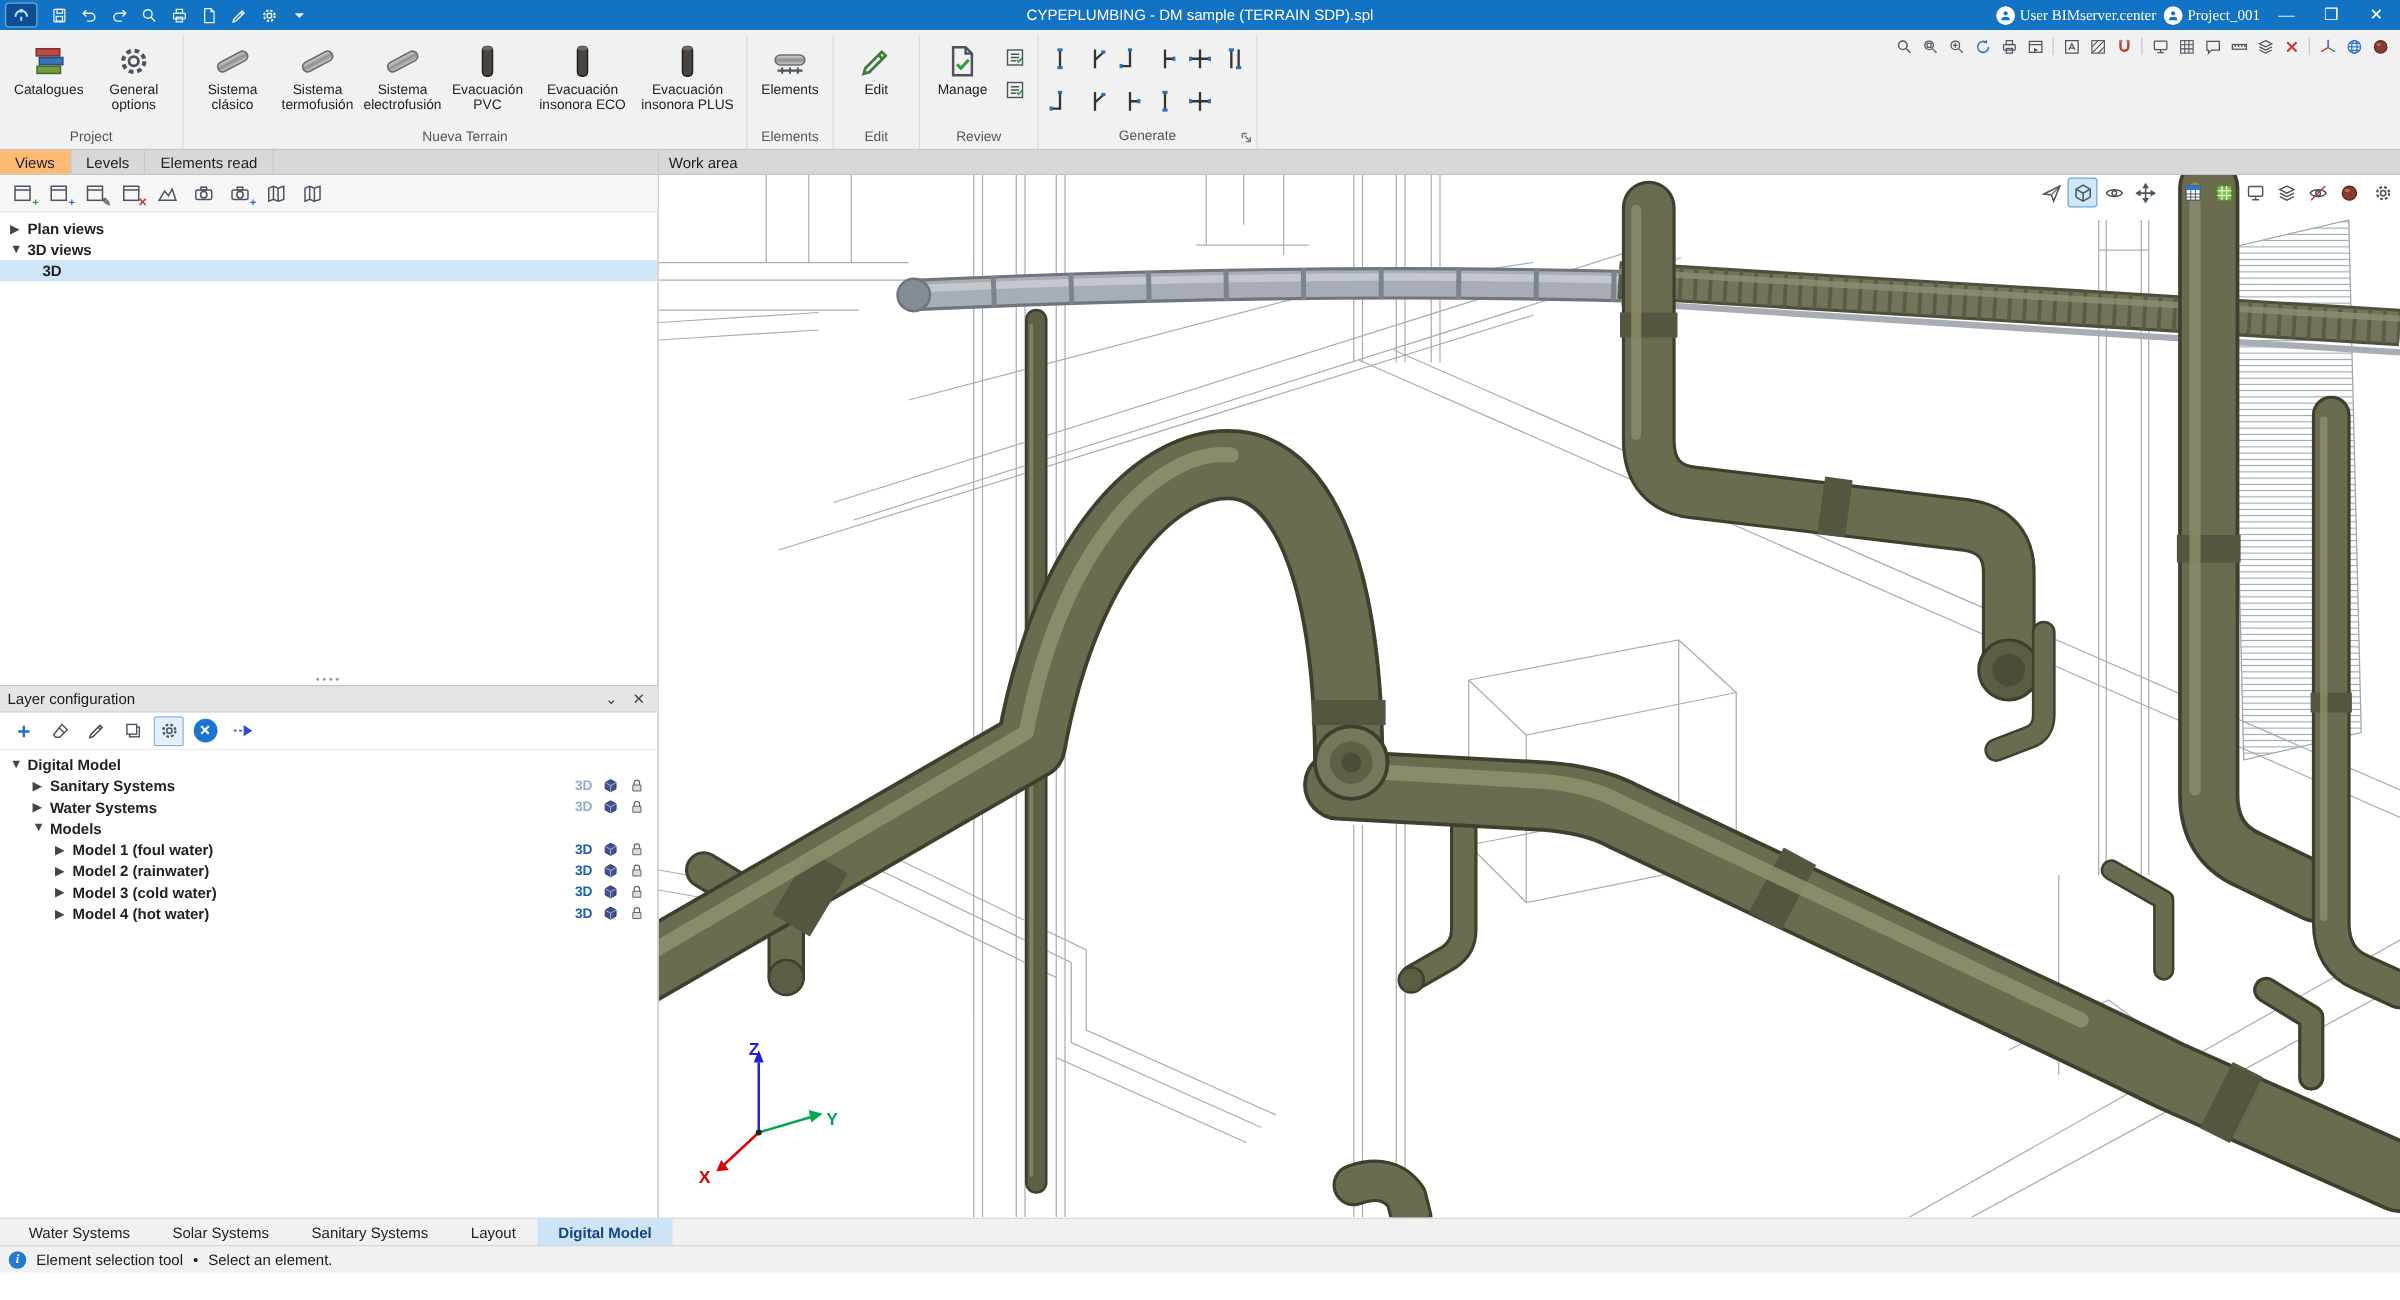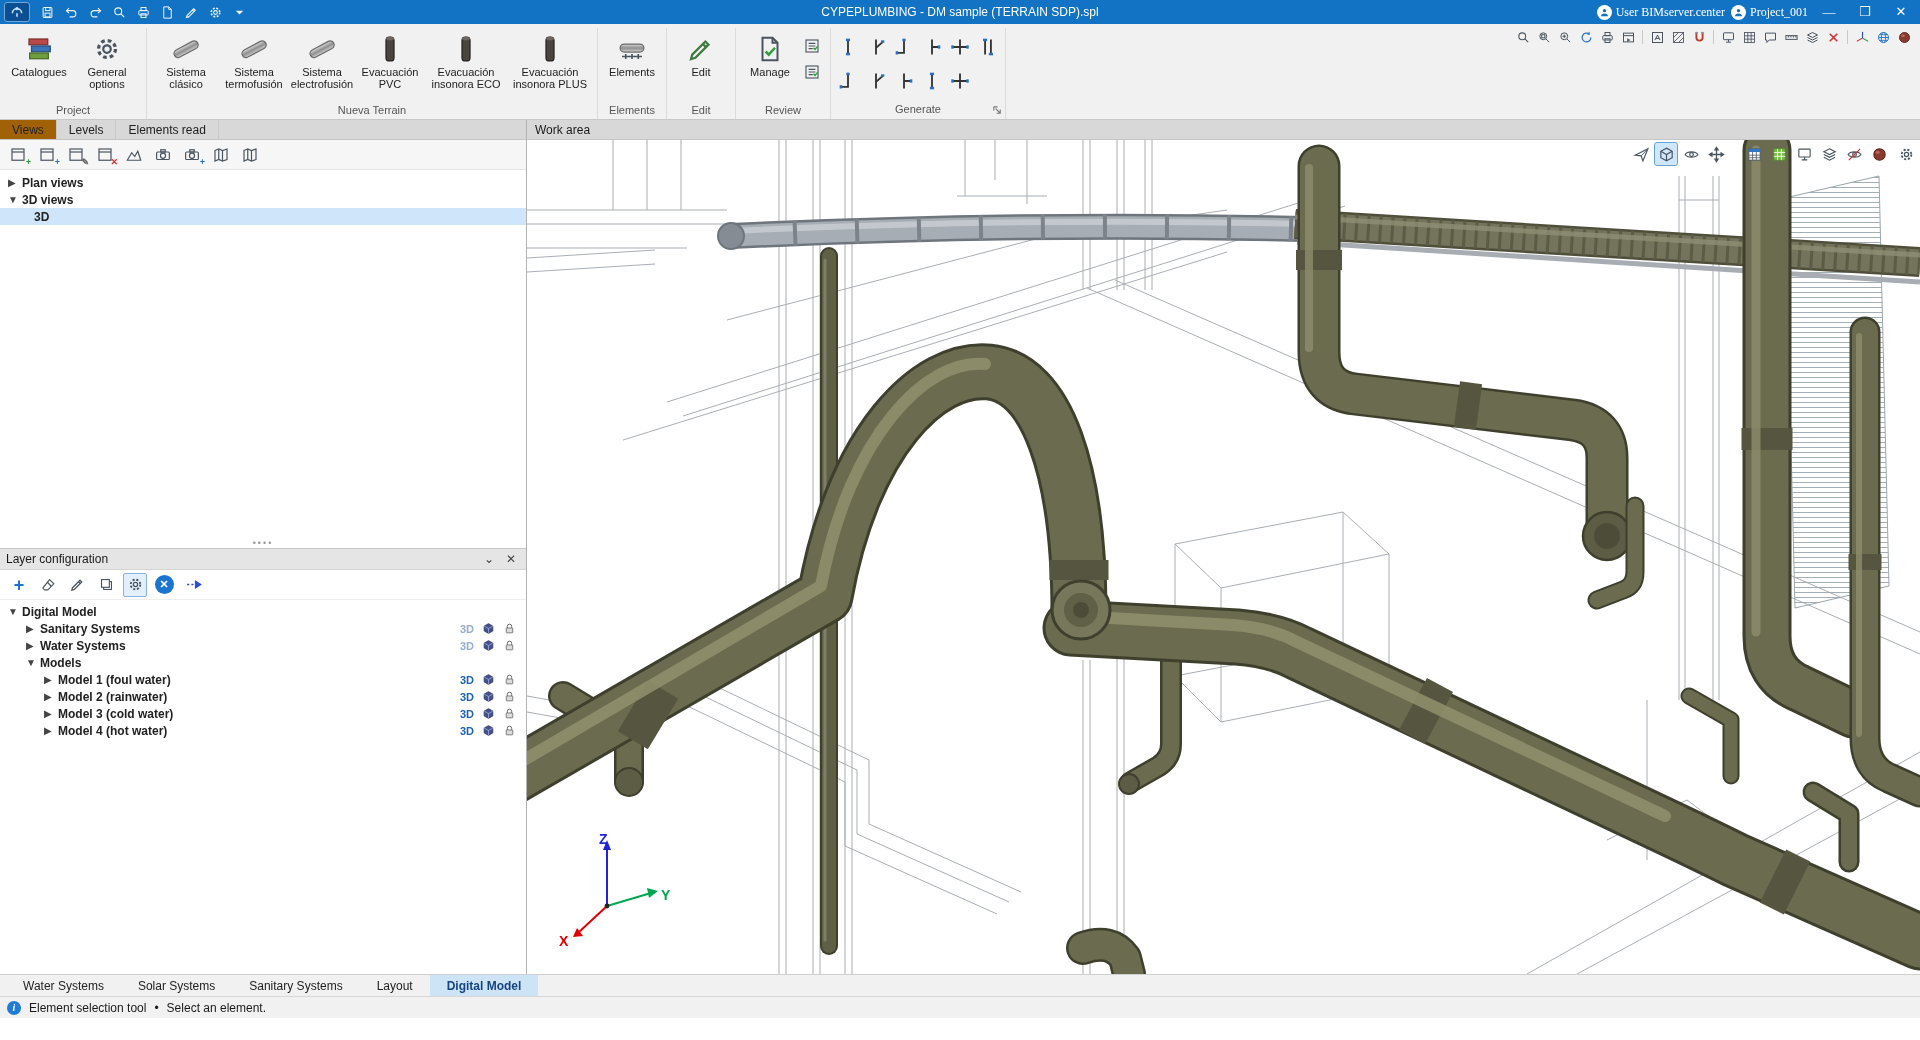--- a/index.html
+++ b/index.html
@@ -42,21 +42,21 @@
   .msep { width:1px; height:14px; background:#c9c8c9; margin:0 3px; }
   .rgroup.noborder { border-right:none; border-left:1px solid #dcdbdc; flex:1; }
 
   
   .content { display:flex; height:854px; }
 
   
   .leftpanel { width:527px; border-right:1px solid #b4b3b4; display:flex; flex-direction:column; background:#fff; }
   .ptabs { height:20px; background:#d9d8d9; display:flex; font-size:12px; border-bottom:1px solid #c6c5c6; }
   .ptab { padding:0 12px; display:flex; align-items:center; color:#222; border-right:1px solid #c9c8c9; }
-  .ptab.active { background:#a16207; }
+  .ptab.active { background:#fdba74; }
   .vtoolbar { height:30px; display:flex; align-items:center; gap:3px; padding:0 5px; background:#f7f6f7; border-bottom:1px solid #e5e4e5; }
   .tool { width:26px; height:24px; display:flex; align-items:center; justify-content:center; position:relative; color:#4a5560; }
   .tool svg { width:18px; height:18px; }
   .badge { position:absolute; right:0; bottom:0; font-size:9px; font-weight:bold; line-height:9px; }
   .badge.green { color:#2e9e3a; } .badge.red { color:#cc3333; } .badge.blue { color:#2b6fc0; } .badge.gray { color:#666; }
   .vtree { flex:0 0 368px; padding-top:4px; overflow:hidden; }
   .trow { height:17px; display:flex; align-items:center; gap:4px; padding-left:8px; font-weight:bold; color:#222; }
   .trow .chev { width:10px; color:#444; font-size:10px; font-weight:normal; }
   .trow.child { padding-left:34px; }
   .trow.selected { background:#cfe6fa; }

